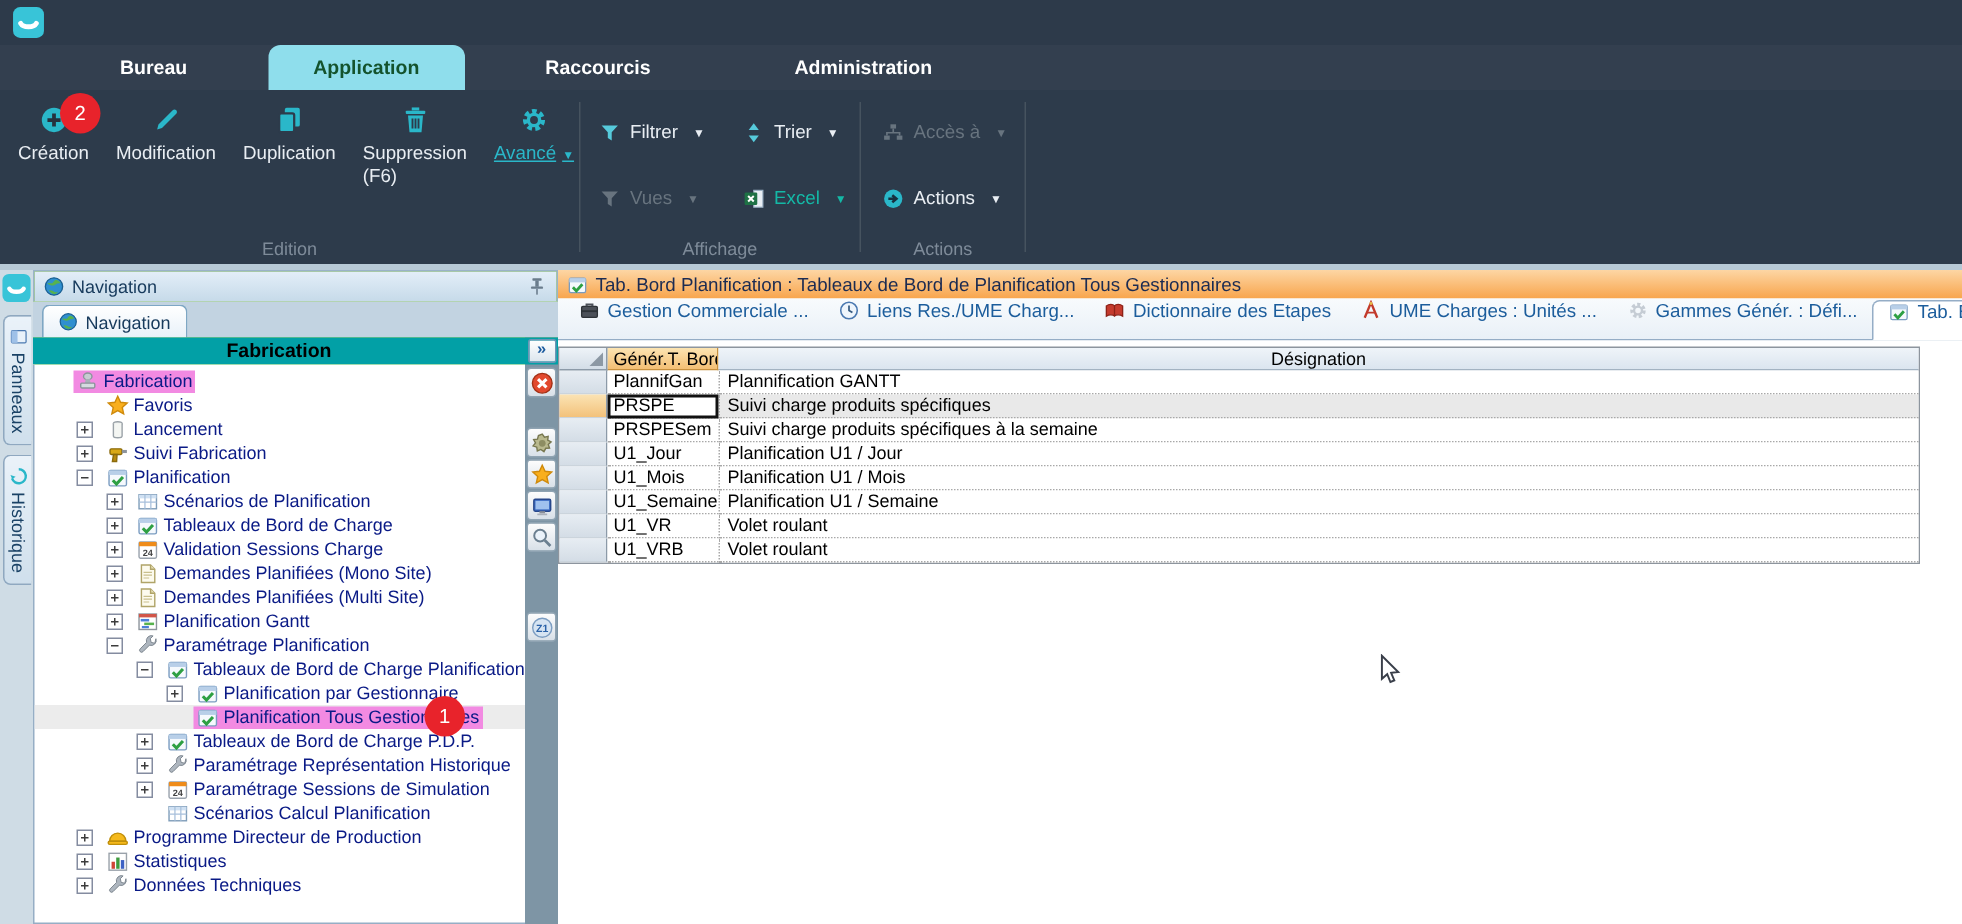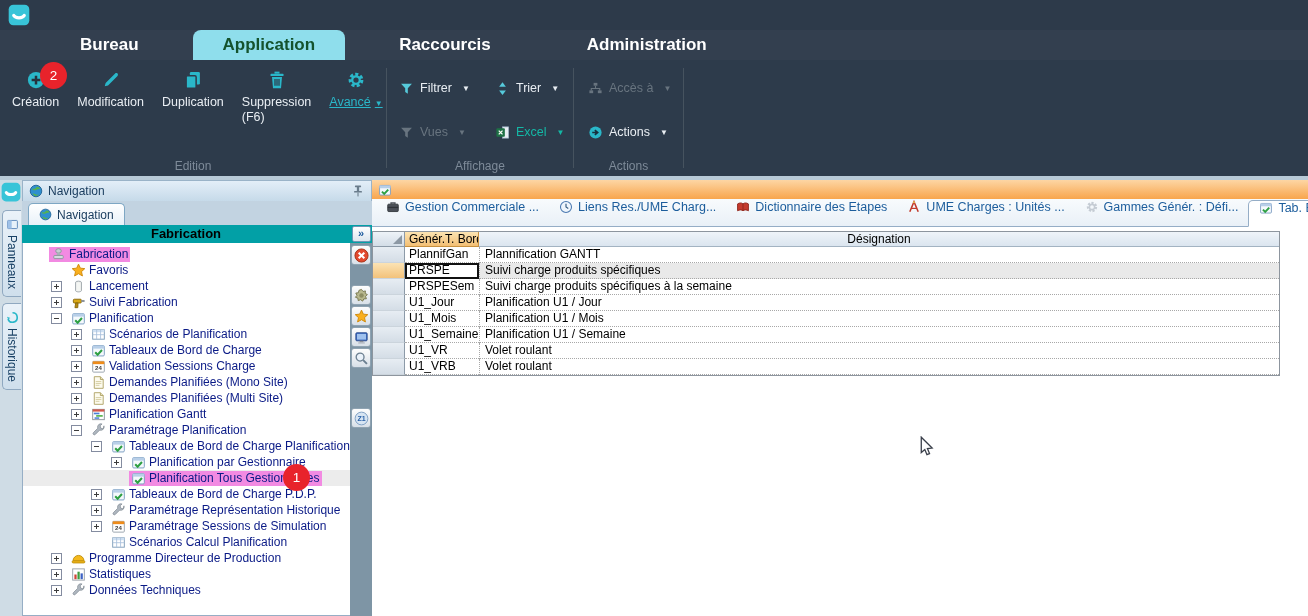--- a/index.html
+++ b/index.html
@@ -3,21 +3,21 @@
 <meta charset="utf-8">
 <style>
   html,body{margin:0;padding:0;}
   body{width:1308px;height:616px;overflow:hidden;font-family:"Liberation Sans",sans-serif;}
   #app{position:relative;width:1308px;height:616px;background:#b7c9d6;}
 
   
   .titlebar{height:30px;background:#2d3a4a;display:flex;align-items:center;padding-left:8px;}
   .appbtn{width:22px;height:22px;display:inline-flex;}
   .tabstrip{height:30px;background:#333f4f;display:flex;align-items:flex-end;}
-  .rtab{line-height:30px;padding:0 26px;font-weight:bold;font-size:17px;color:#ffffff;cursor:default;}
+  .rtab{line-height:30px;padding:0 26px;font-weight:bold;font-size:13px;color:#ffffff;cursor:default;}
   .rtab.active{background:#8fdeec;color:#14532d;border-radius:8px 8px 0 0;padding:0 30px;}
   .ribbon{height:116px;background:#2d3b4b;display:flex;align-items:stretch;}
   .rgroup{position:relative;height:116px;}
   .rgroup-label{position:absolute;bottom:3px;left:0;right:0;text-align:center;color:#7e8b99;font-size:12px;}
   .rsep{width:1px;background:#46535f;margin:8px 0;}
   .g-edition{width:386px;display:flex;gap:10px;padding:6px 0 0 8px;box-sizing:border-box;align-items:flex-start;}
   .g-affichage{width:186px;display:grid;grid-template-columns:96px 80px;grid-auto-rows:28px;row-gap:16px;padding:14px 0 0 12px;box-sizing:border-box;align-content:start;}
   .g-actions{width:109px;display:grid;grid-template-columns:100px;grid-auto-rows:28px;row-gap:16px;padding:14px 0 0 14px;box-sizing:border-box;align-content:start;}
   .bigbtn{position:relative;display:flex;flex-direction:column;align-items:center;gap:5px;padding:4px 4px;color:#e9eef3;font-size:12.5px;cursor:default;}
   .bigbtn .ic{width:20px;height:20px;}
@@ -729,20 +729,21 @@
 
     <div class="mainpanel">
       <div class="main-title">
         <span class="ic">
             <svg viewBox="0 0 16 16">
               <rect x="1.8" y="2.8" width="12.4" height="11" rx="1.2" fill="#f5f9fd" stroke="#7a9cc0"></rect>
               <rect x="1.8" y="2.8" width="12.4" height="3.2" fill="#b8cfe8"></rect>
               <path d="M4.5 9.8l2.6 2.7 4.6-5" stroke="#2ea043" stroke-width="2.2" fill="none"></path>
             </svg>
           </span>
+        <span>Tab. Bord Planification : Tableaux de Bord de Planification Tous Gestionnaires</span>
       </div>
       <div class="doc-tabs" id="docTabs">
           <div class="dtab">
             <span class="ic">
               <svg viewBox="0 0 16 16">
                 <rect x="2" y="4.8" width="12" height="8.4" rx="1" fill="#4c5159" stroke="#2e3338"></rect>
                 <path d="M5.8 4.8V3.4h4.4v1.4" fill="none" stroke="#4c5159" stroke-width="1.6"></path>
                 <rect x="2" y="7.8" width="12" height="1.4" fill="#2e3338"></rect>
               </svg>
             </span>

